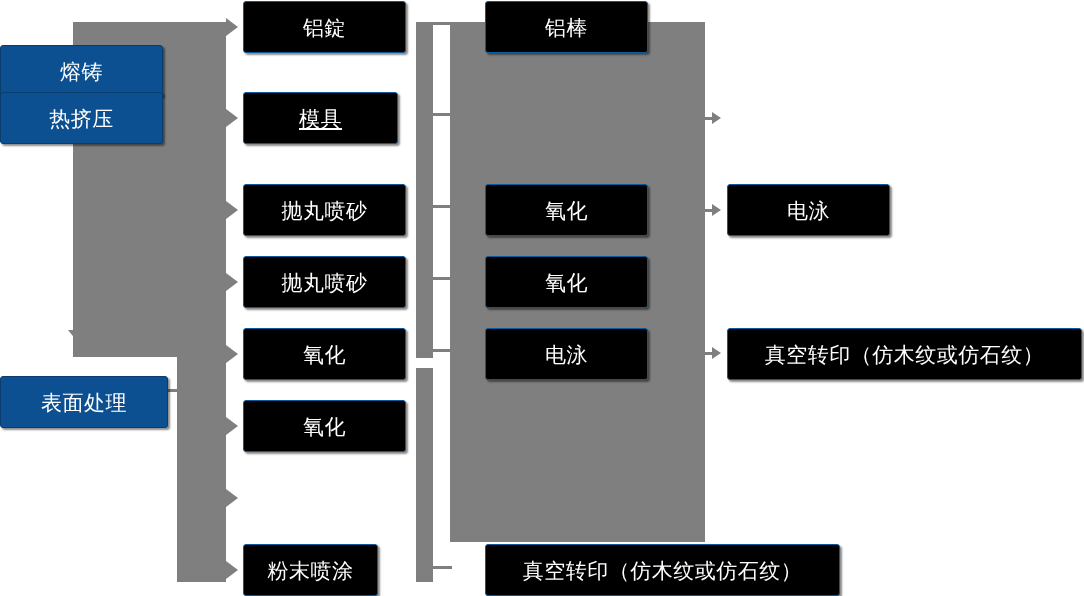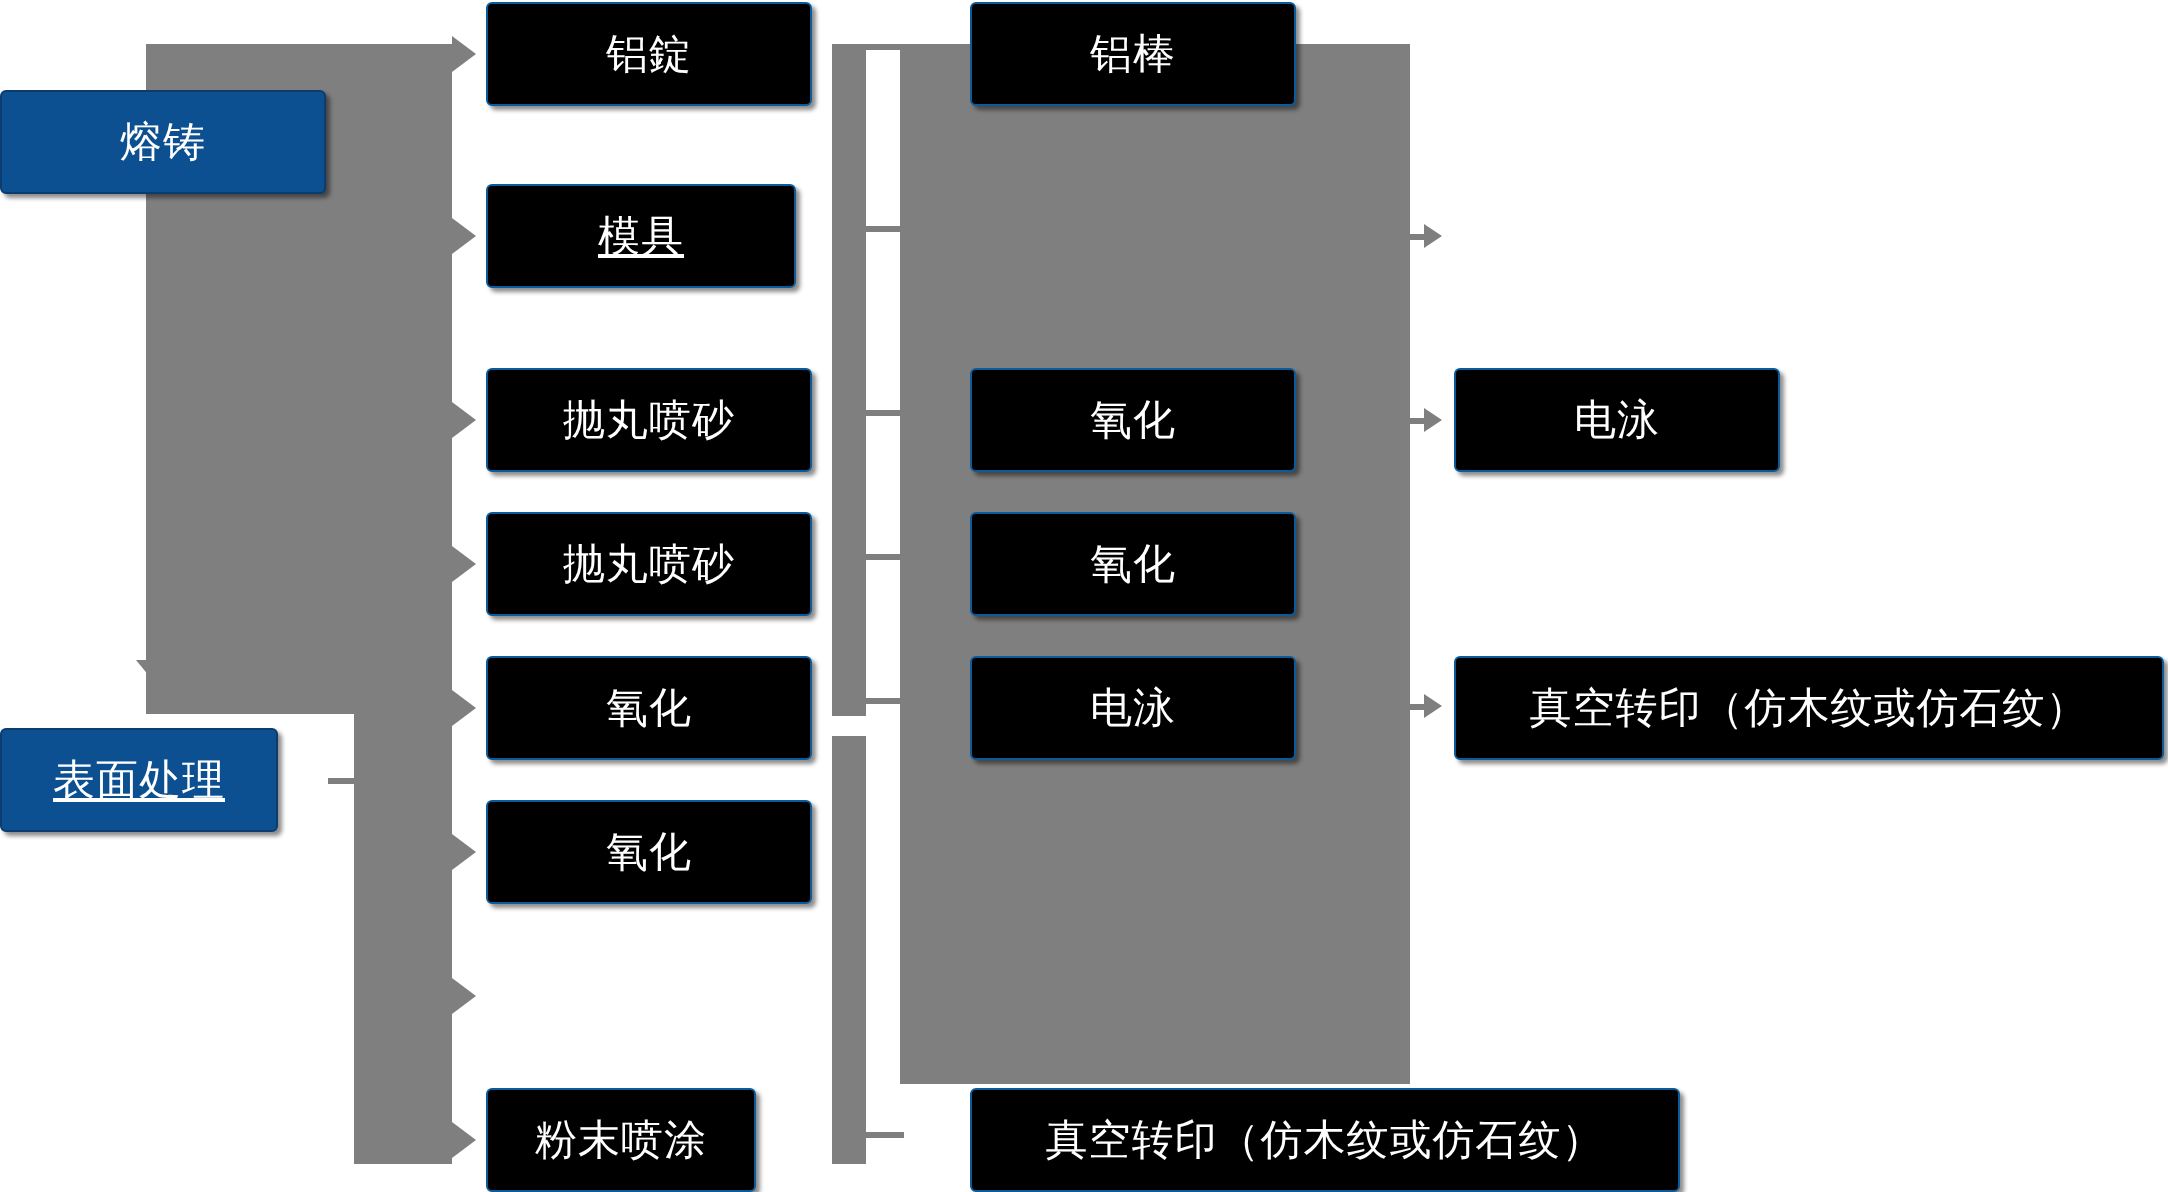--- a/index.html
+++ b/index.html
@@ -122,22 +122,25 @@
   <div class="small-arrow-stem" style="left:705px; top:209px; width:11px;"></div>
   <div class="small-arrow" style="left:712px; top:204px;"></div>
 
   <div class="small-arrow-stem" style="left:705px; top:352px; width:11px;"></div>
   <div class="small-arrow" style="left:712px; top:347px;"></div>
 
   <div class="box stage" style="left:0px; top:1px; width:163px; height:52px;margin-top:44px;">
     <span>熔铸</span>
   </div>
 
-
-  <div class="box stage" style="left:0px; top:364px; width:139px; height:52px;text-decoration:underline;">
+  <div class="box stage" style="left:0px; top:92px; width:163px; height:52px;">
+    <span>热挤压</span>
+  </div>
+
+  <div class="box stage" style="left:0px; top:376px; width:168px; height:52px;">
     <span>表面处理</span>
   </div>
 
   <div class="box step" style="left:243px; top:1px; width:163px; height:52px;">
     <span>铝錠</span>
   </div>
 
   <div class="box step" style="left:243px; top:92px; width:155px; height:52px;text-decoration:underline;">
     <span>模具</span>
   </div>

